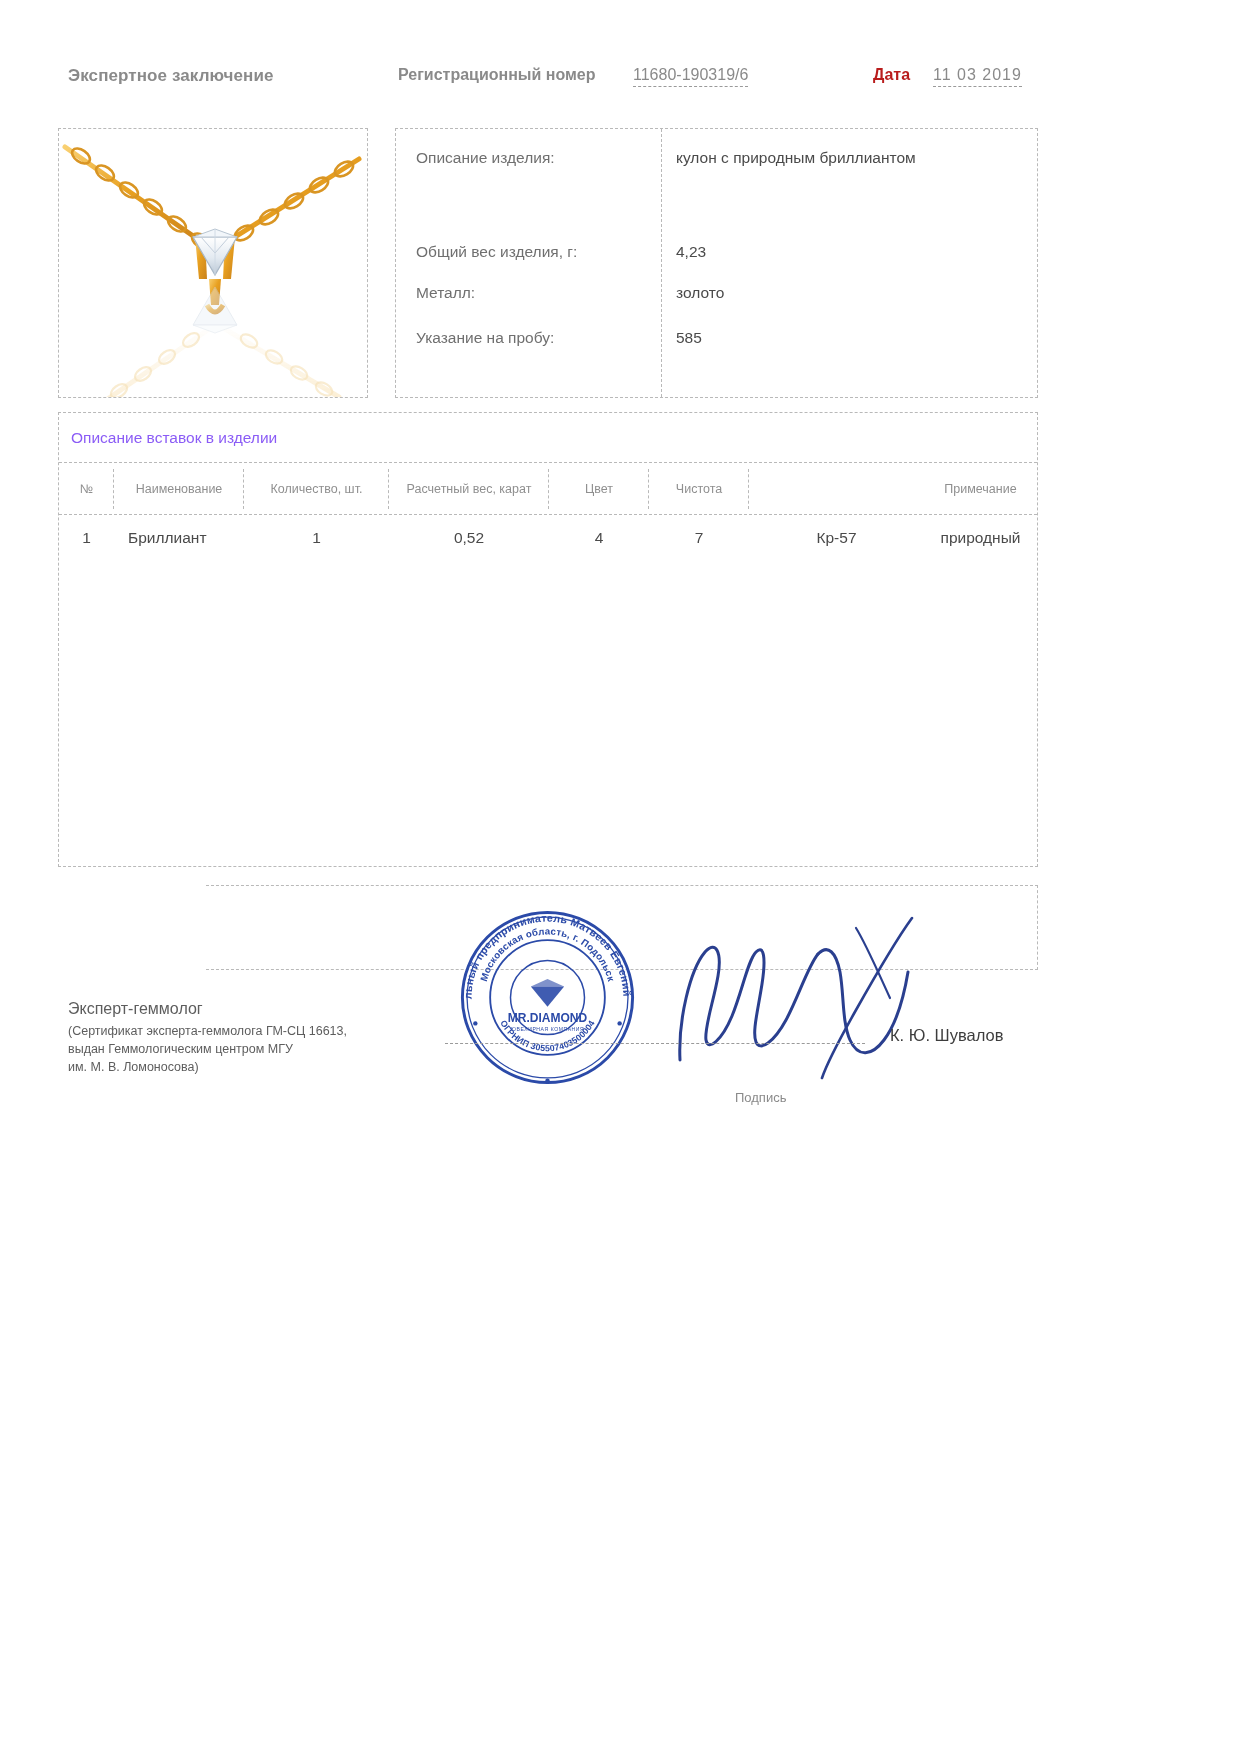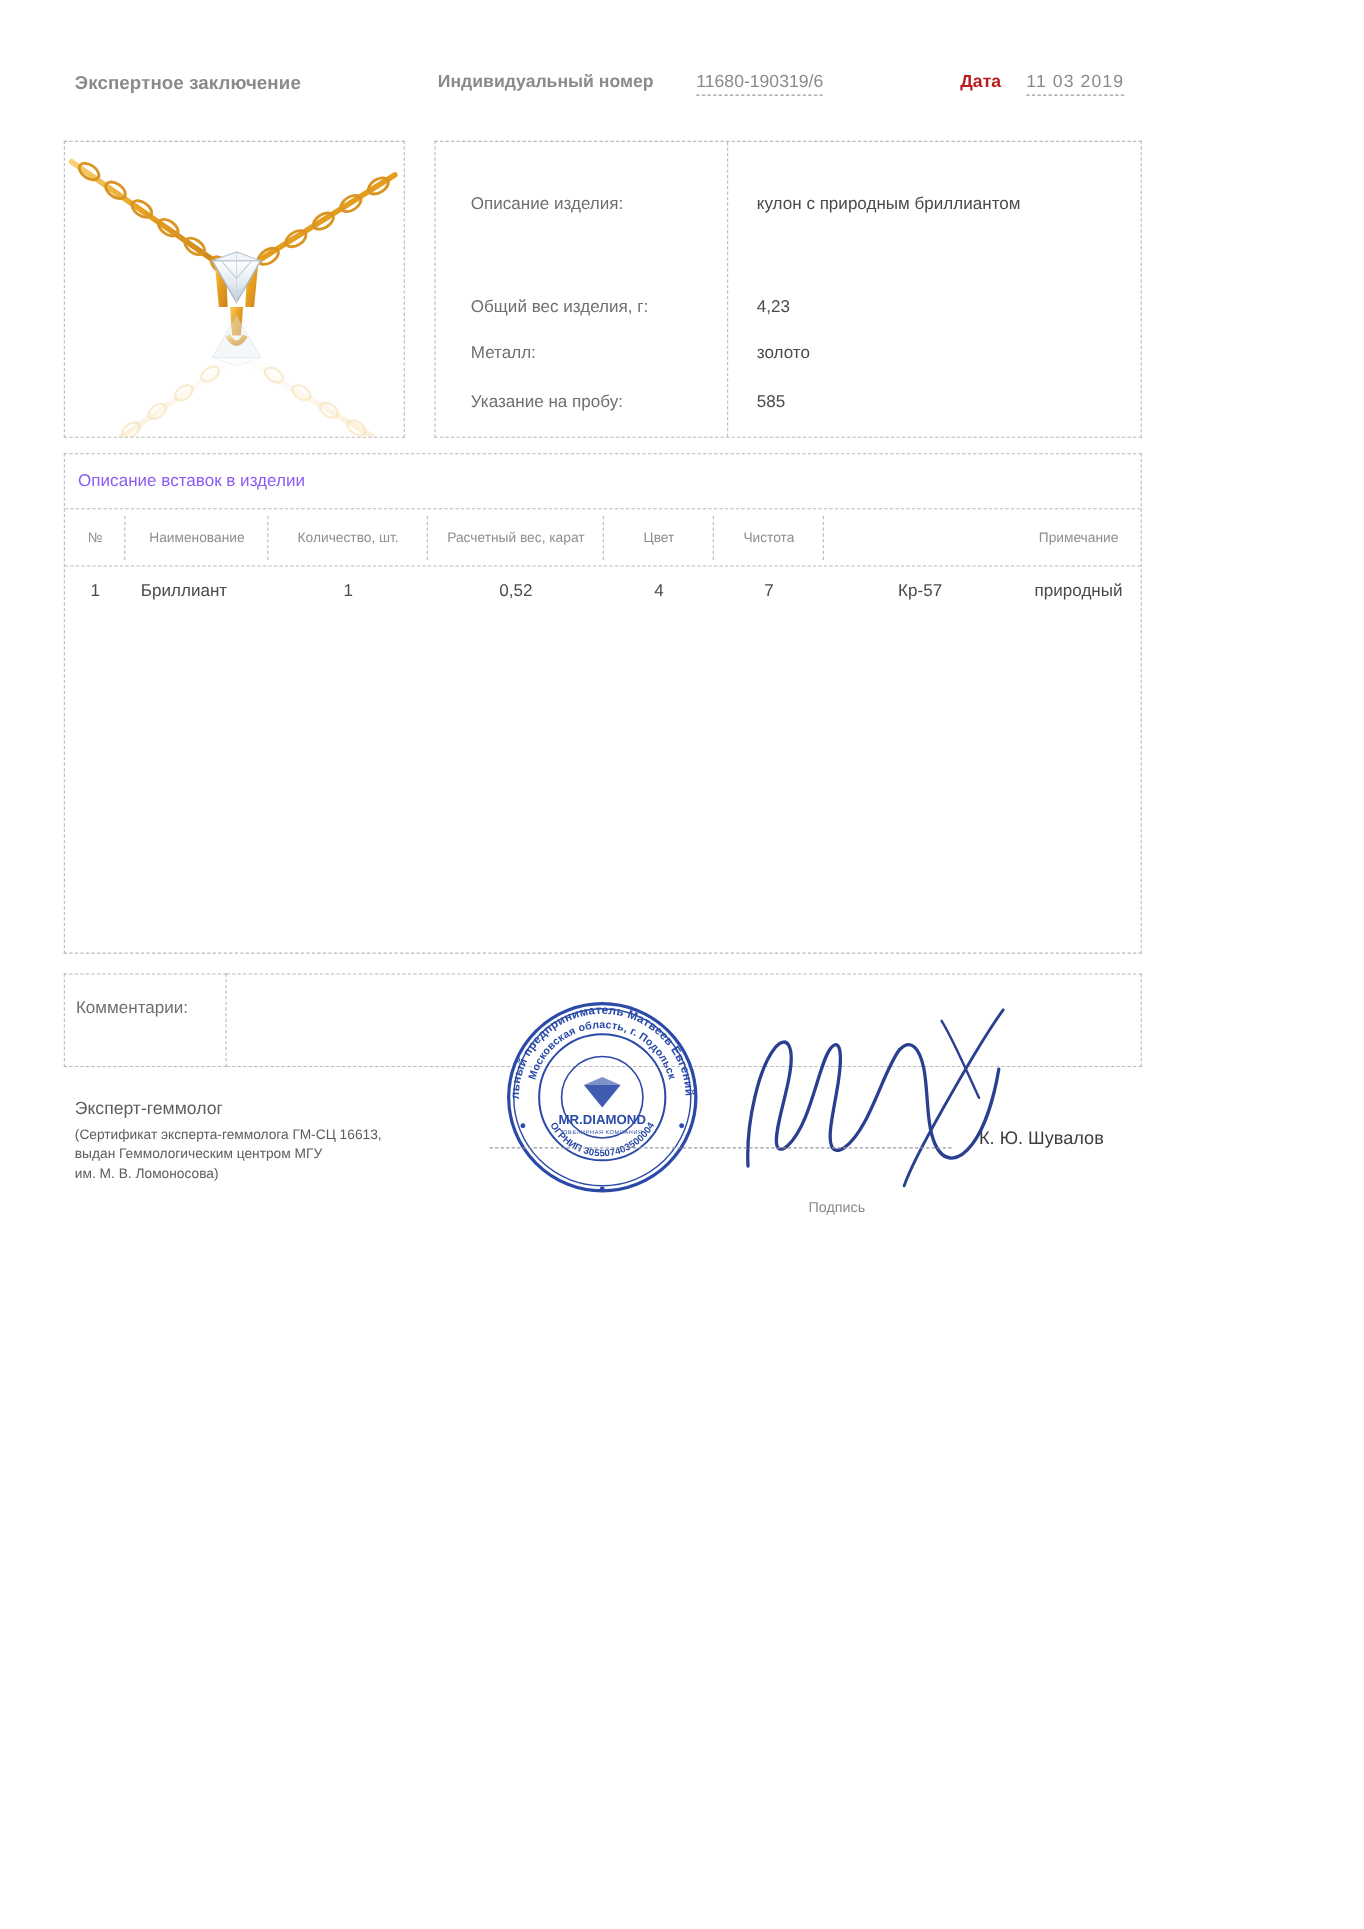--- a/index.html
+++ b/index.html
@@ -79,21 +79,21 @@
     left: 395px; top: 128px;
     width: 643px; height: 270px;
     border: 1px dashed #b9b9b9;
   }
   .spec-divider {
     position: absolute;
     left: 265px; top: 0;
     width: 0; height: 100%;
     border-left: 1px dashed #b9b9b9;
   }
-  .spec-row { position: absolute; left: 12px; width: 100%; height: 30px; margin-top: 28px; }
+  .spec-row { position: absolute; left: 0; width: 100%; height: 30px; }
   .spec-label {
     position: absolute;
     left: 20px;
     font-size: 15.5px;
     color: #6f6f6f;
   }
   .spec-value {
     position: absolute;
     left: 280px;
     font-size: 15.5px;
@@ -237,21 +237,21 @@
     pointer-events: none;
   }
 </style>
 </head>
 <body>
 
 <div class="page">
 
   <div class="header">
     <div class="hdr-title">Экспертное заключение</div>
-    <div class="hdr-reg-label">Индивидуальный номер</div>
+    <div class="hdr-reg-label">Регистрационный номер</div>
     <div class="hdr-reg-value">11680-190319/6</div>
     <div class="hdr-date-label">Дата</div>
     <div class="hdr-date-value">11 03 2019</div>
   </div>
 
   <div class="photo-box">
     <svg width="308" height="268" viewBox="0 0 308 268">
       <defs>
         <linearGradient id="goldg" x1="0" y1="0" x2="1" y2="1">
           <stop offset="0%" stop-color="#f9d071"></stop>
@@ -385,23 +385,20 @@
       <div class="td left" style="left:55px;width:130px;">Бриллиант</div>
       <div class="td" style="left:185px;width:145px;">1</div>
       <div class="td" style="left:330px;width:160px;">0,52</div>
       <div class="td" style="left:490px;width:100px;">4</div>
       <div class="td" style="left:590px;width:100px;">7</div>
       <div class="td" style="left:690px;width:175px;">Кр-57</div>
       <div class="td" style="left:865px;width:113px;">природный</div>
     </div>
   </div>
 
-  <div class="comments-label-box">
-    <div class="comments-label">Комментарии:</div>
-  </div>
   <div class="comments-value-box"></div>
 
   <div class="stamp">
     <svg width="185" height="185" viewBox="0 0 200 200">
       <defs>
         <path id="arcTop" d="M 100,100 m -82,0 a 82,82 0 1,1 164,0" fill="none"></path>
         <path id="arcTop2" d="M 100,100 m -68,0 a 68,68 0 1,1 136,0" fill="none"></path>
         <path id="arcBot" d="M 100,100 m -72,0 a 72,72 0 1,0 144,0" fill="none"></path>
         <path id="arcBot2" d="M 100,100 m -58,0 a 58,58 0 1,0 116,0" fill="none"></path>
       </defs>

